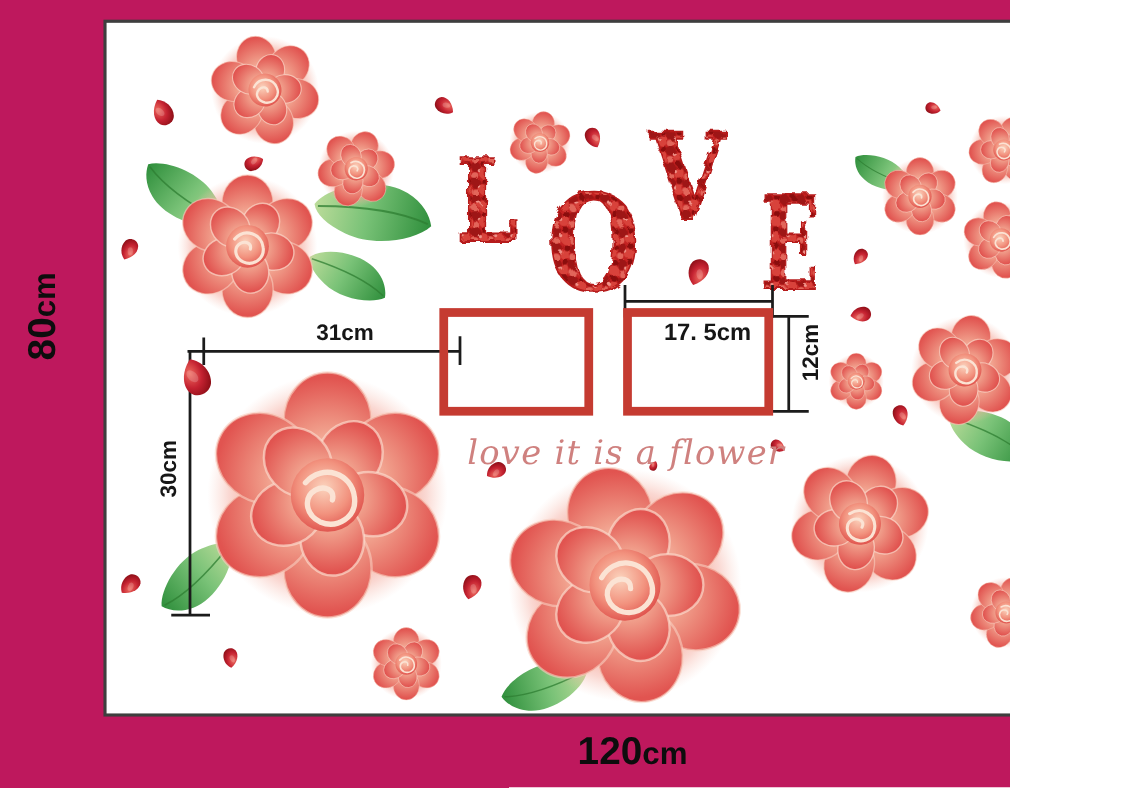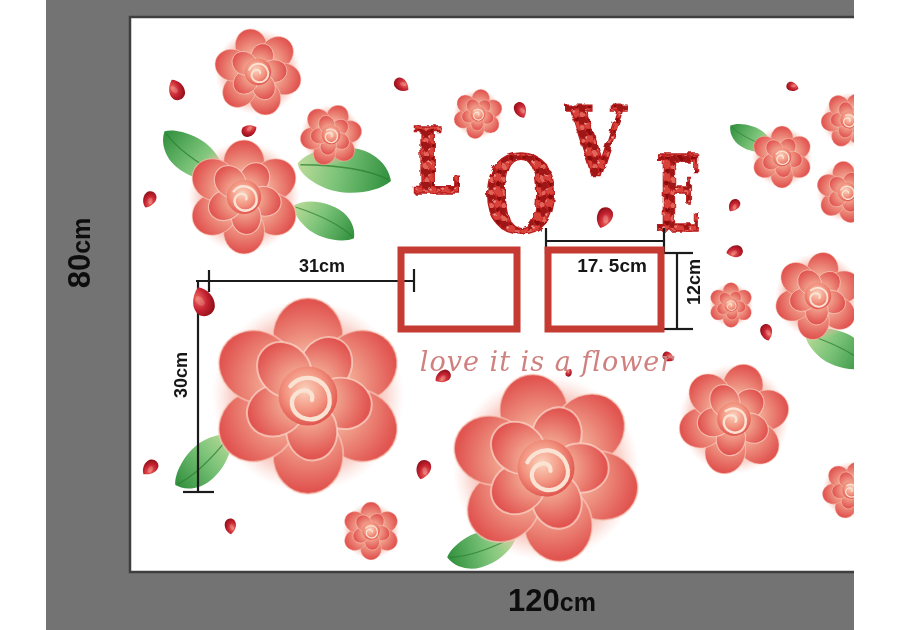--- a/index.html
+++ b/index.html
@@ -1,17 +1,17 @@
 <!DOCTYPE html>
 <html><head>
 <meta charset="utf-8">
 <style>
   html,body{margin:0;padding:0;background:#ffffff;}
-  .stage{position:relative;width:808px;height:630px;background:#737373;overflow:hidden;
-         font-family:"Liberation Sans",sans-serif;margin-left:46px;}
+  .stage{position:relative;width:808px;height:630px;background:#be185d;overflow:hidden;
+         font-family:"Liberation Sans",sans-serif;}
   svg{position:absolute;left:0;top:0;}
   .dim{font-family:"Liberation Sans",sans-serif;font-weight:bold;font-size:18px;fill:#161616;}
   .dim-lg{font-size:19px;}
   .lbl{font-family:"Liberation Sans",sans-serif;fill:#0d0d0d;}
   .lbl .v{font-size:31px;font-weight:600;}
   .lbl .u{font-size:25px;font-weight:700;}
   .script{font-family:"DejaVu Serif",serif;font-style:italic;font-size:27px;fill:#cf817f;letter-spacing:1px;}
   .love text{font-family:"DejaVu Serif",serif;font-weight:bold;stroke:#b61a1a;stroke-width:1.5px;}
   .dimlines{stroke:#1b1b1b;stroke-width:2.2;}
 </style>

